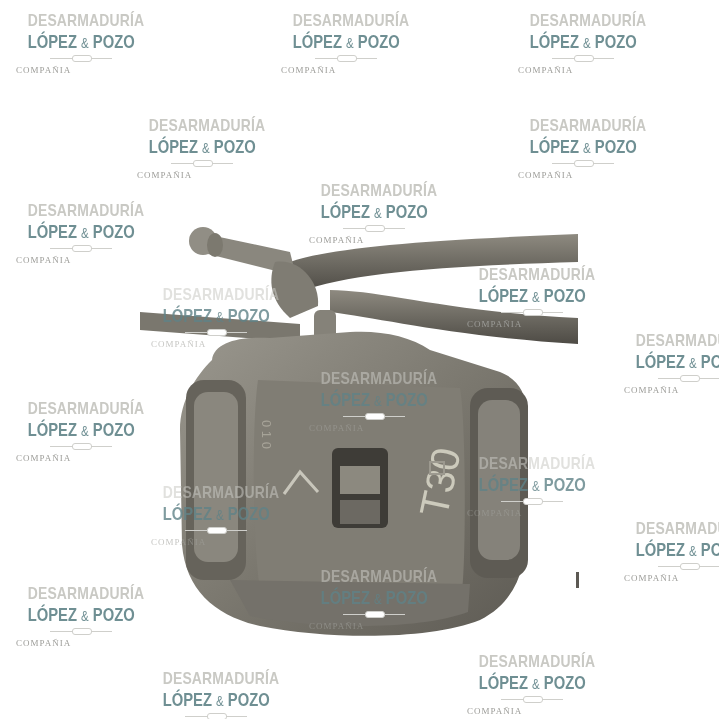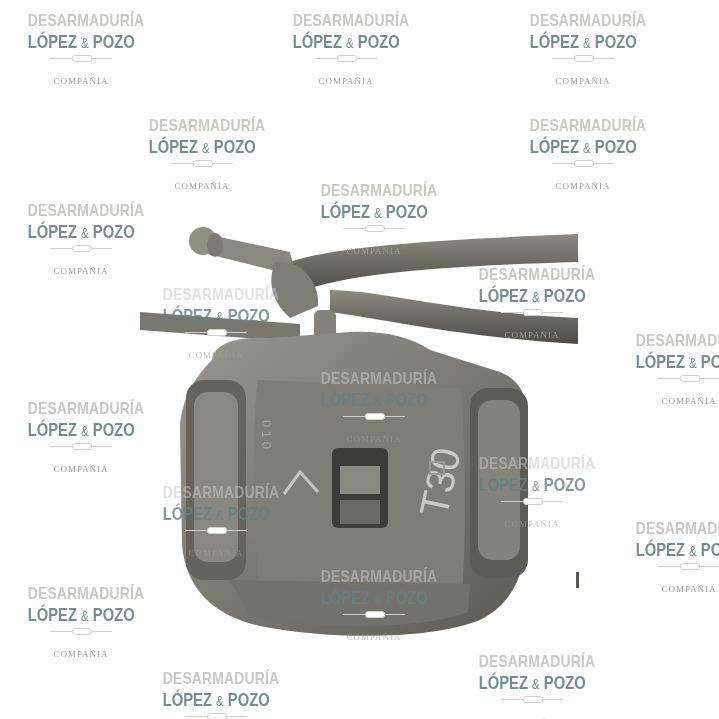--- a/index.html
+++ b/index.html
@@ -1,25 +1,25 @@
 <!DOCTYPE html>
 <html><head>
 <meta charset="utf-8">
 <style>
   html,body{margin:0;padding:0;}
   body{width:719px;height:719px;background:#ffffff;position:relative;overflow:hidden;font-family:"Liberation Sans",sans-serif;}
   .photo{position:absolute;left:0;top:0;width:719px;height:719px;}
-  .wm{position:absolute;width:130px;text-align:center;line-height:1;pointer-events:none;}
+  .wm{position:absolute;width:130px;text-align:left;line-height:1;pointer-events:none;}
   .wm .l1{display:block;font-family:"Liberation Sans",sans-serif;font-weight:700;font-size:17px;letter-spacing:0.2px;color:#c9c9c4;transform:scaleX(0.82);transform-origin:center;white-space:nowrap;}
   .wm .l2{display:block;font-family:"Liberation Sans",sans-serif;font-weight:700;font-size:18px;color:#6f8f93;margin-top:4px;transform:scaleX(0.82);transform-origin:center;white-space:nowrap;}
   .wm .l2 .amp{font-size:14px;font-weight:400;}
   .wm .div{display:block;height:8px;margin:3px auto 0;width:62px;position:relative;}
   .wm .div:before{content:"";position:absolute;left:0;right:0;top:4px;border-top:1px solid #cfcfcb;}
   .wm .div:after{content:"";position:absolute;left:22px;width:18px;top:1px;height:5px;border:1px solid #cfcfcb;border-radius:3px;background:#fff;}
-  .wm .l3{display:block;font-family:"Liberation Serif",serif;font-size:9px;letter-spacing:1px;color:#9c9c98;margin-top:15px;}
+  .wm .l3{display:block;font-family:"Liberation Serif",serif;font-size:9px;letter-spacing:1px;color:#9c9c98;margin-top:4px;}
   .wm.onimg .l1{color:rgba(200,200,195,0.55);}
   .wm.onimg .l2{color:rgba(95,130,135,0.8);}
   .wm.onimg .l3{color:rgba(160,160,155,0.6);}
 </style>
 </head>
 <body>
 
 <svg class="photo" viewBox="0 0 719 719" xmlns="http://www.w3.org/2000/svg">
   <defs>
     <linearGradient id="metal" x1="0" y1="0" x2="1" y2="1">

